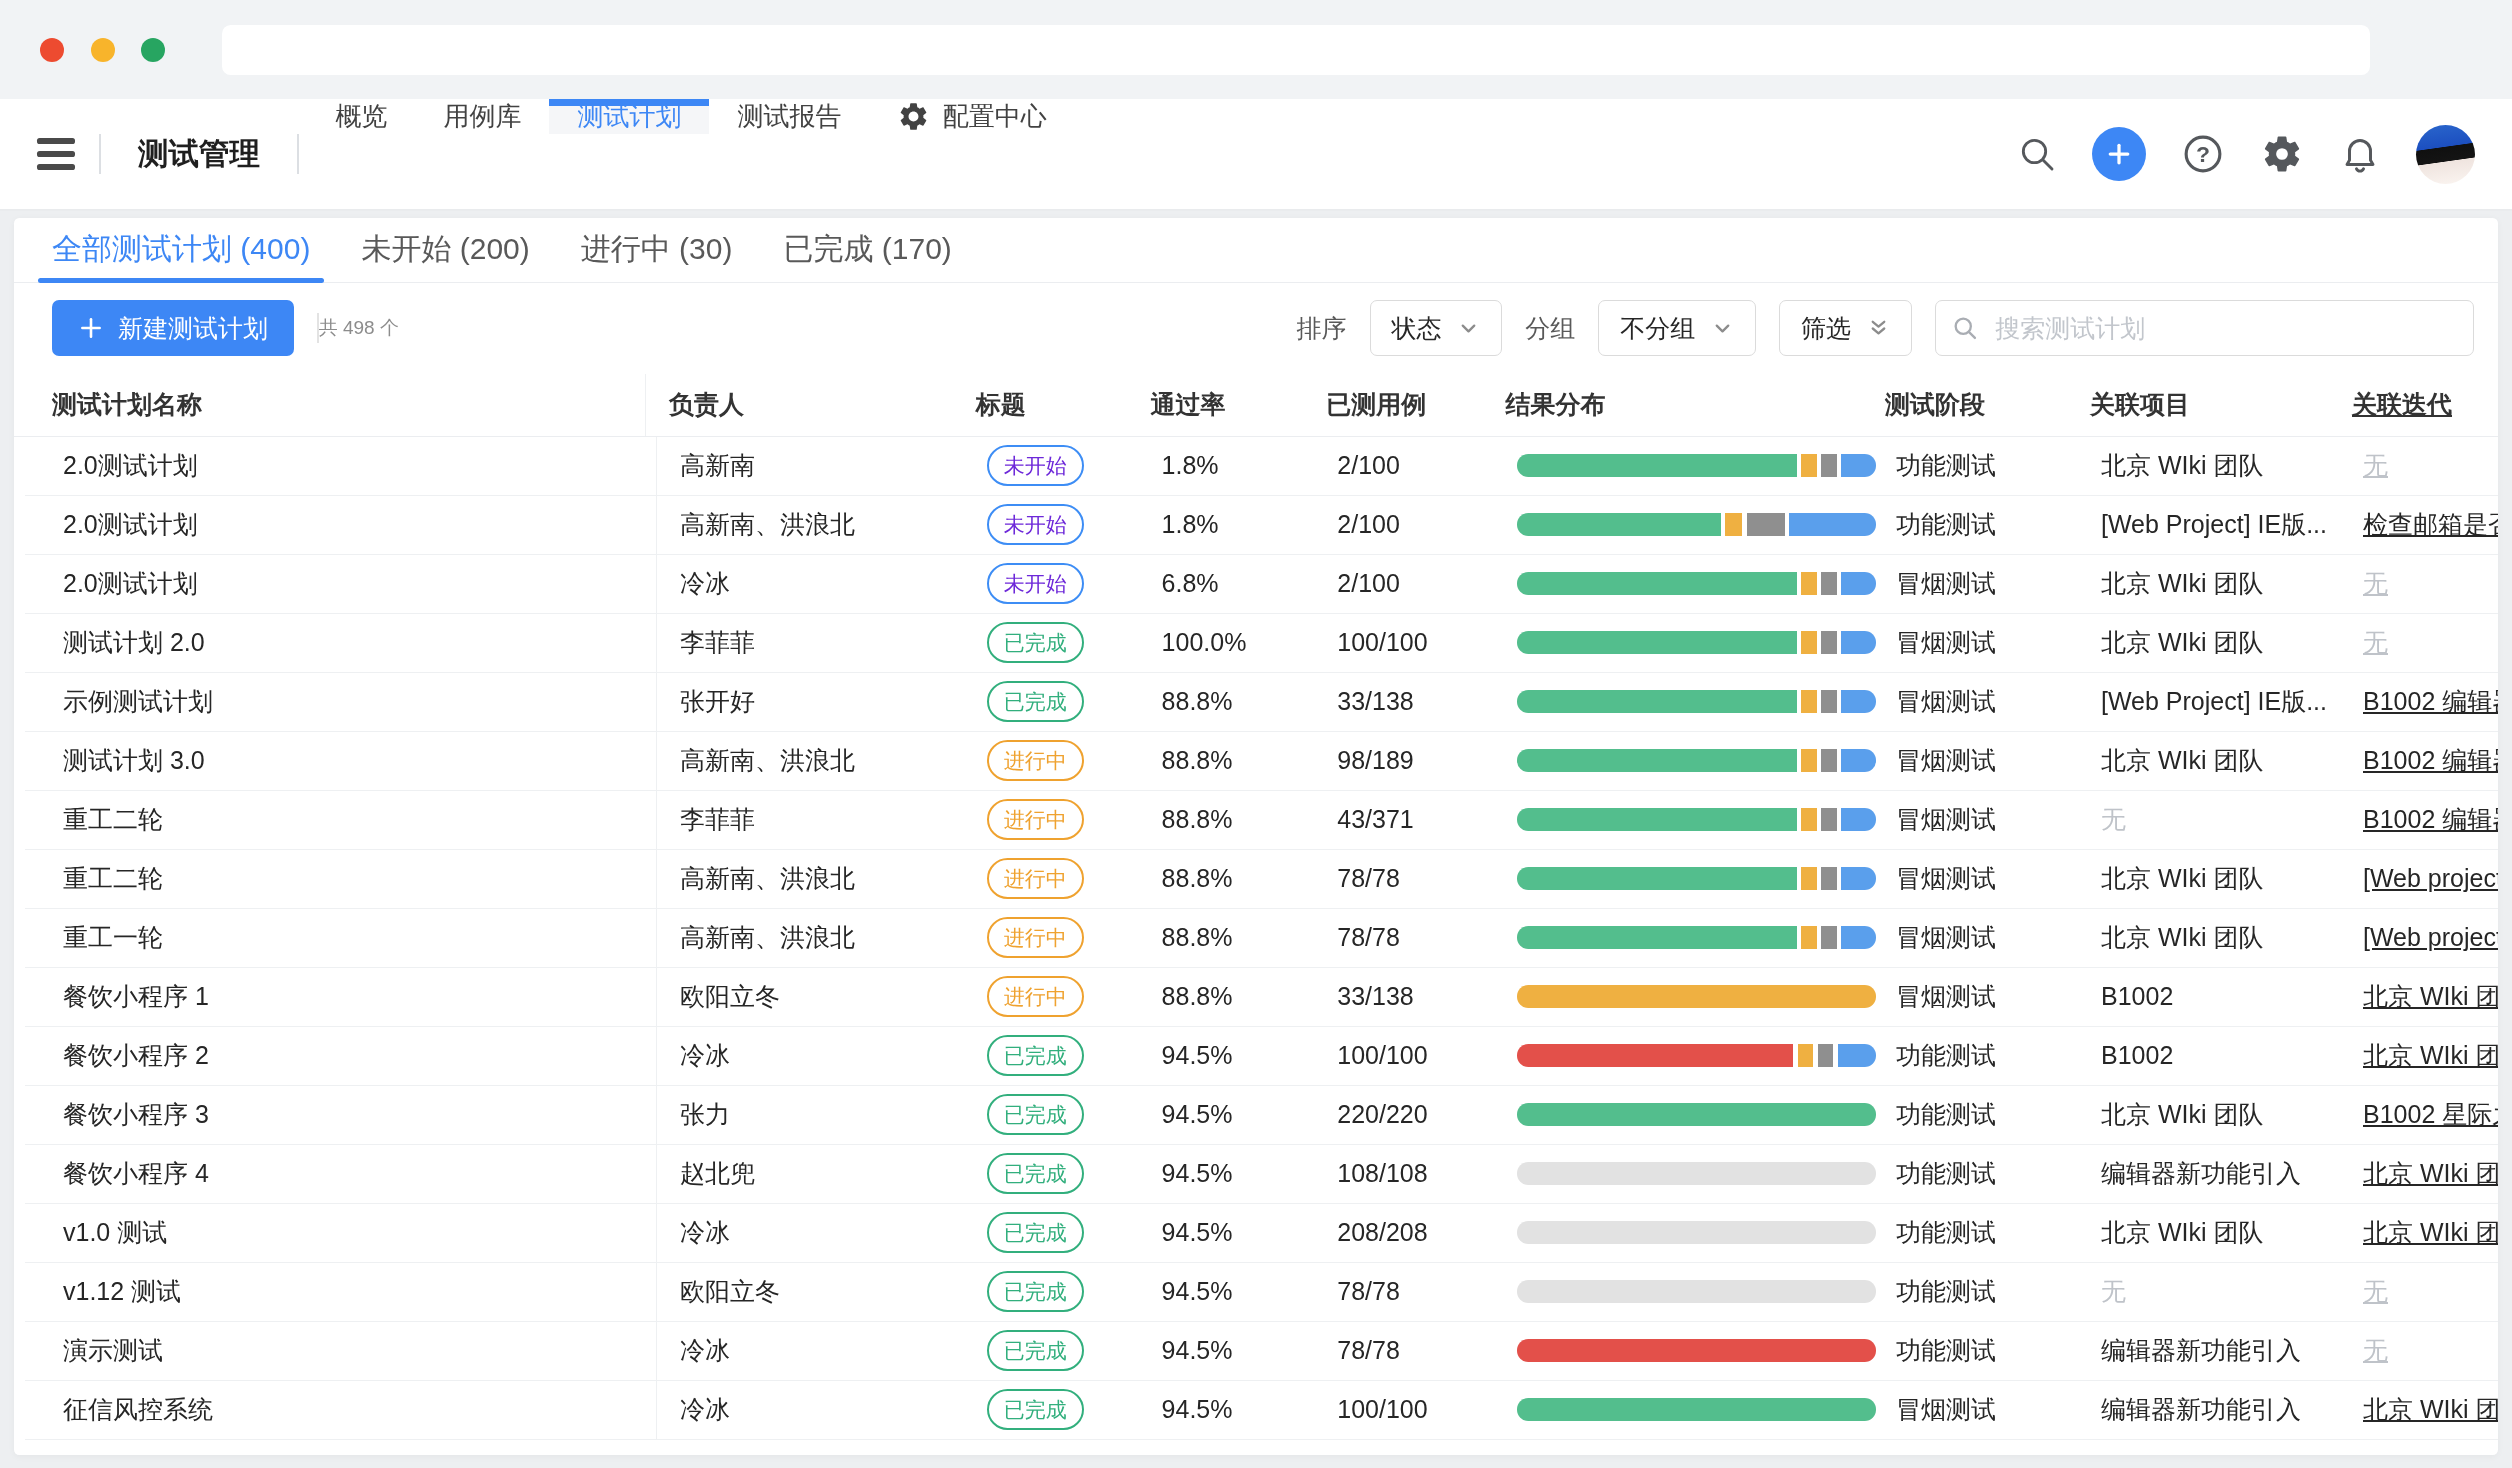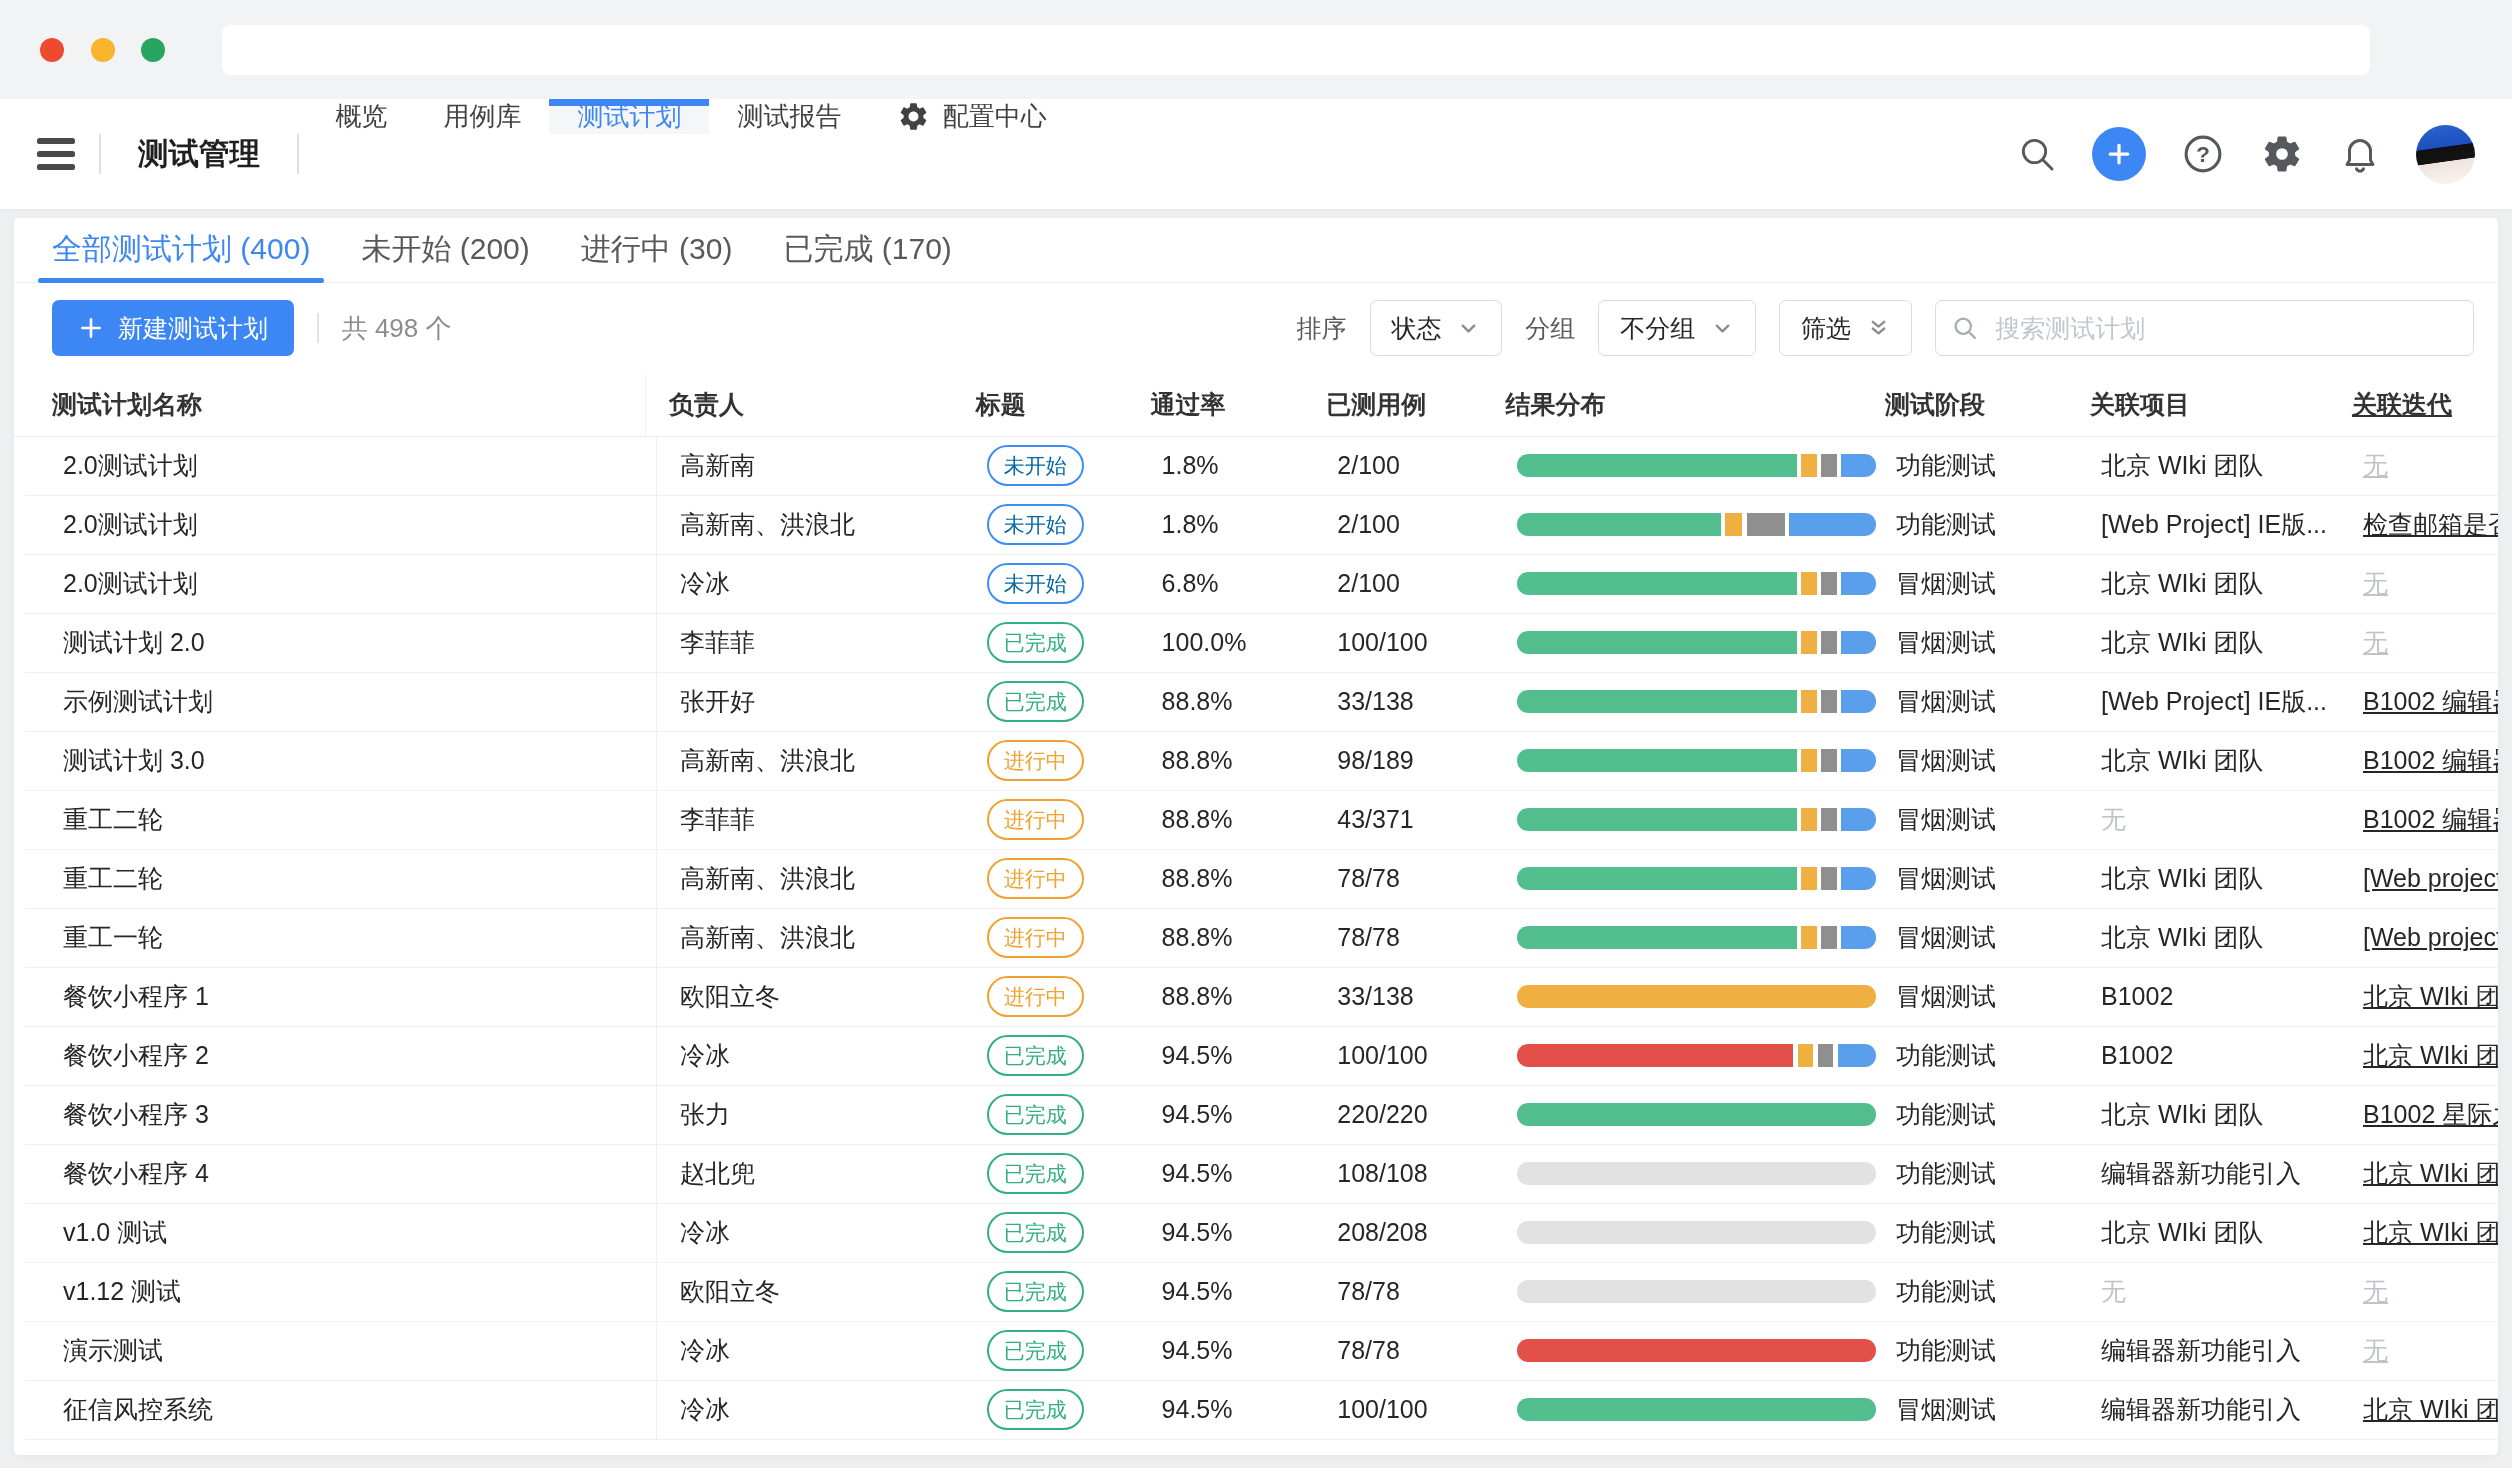--- a/index.html
+++ b/index.html
@@ -38,21 +38,21 @@
   
   .tabs { display:flex; align-items:stretch; height:65px; padding:0 38px; border-bottom:1.7px solid #ebedf0; gap:51px; }
   .tab { display:flex; align-items:center; font-size:30px; color:#595959; position:relative; cursor:pointer; white-space:nowrap; }
   .tab.active { color:#3d87f5; }
   .tab.active::after { content:""; position:absolute; left:-14px; right:-14px; bottom:-1.7px; height:5.2px; background:#3d87f5; border-radius:2.6px; }
 
   
   .toolbar { display:flex; align-items:center; height:91px; padding:0 24.4px 0 38px; }
   .btn-new { display:flex; align-items:center; gap:14px; background:#3d87f5; color:#fff; font-size:25px; height:56px; padding:0 26px; border-radius:7px; border:none; cursor:pointer; font-family:inherit; }
   .tb-sep { width:1.7px; height:30px; background:#e3e3e3; margin-left:23px; }
-  .total { color:#8c8c8c; font-size:26px; margin-left:23px; white-space:nowrap; }
+  .total { color:#8c8c8c; font-size:19px; white-space:nowrap; }
   .tb-right { margin-left:auto; display:flex; align-items:center; gap:23px; }
   .tb-label { font-size:25px; color:#595959; white-space:nowrap; }
   .select { display:flex; align-items:center; gap:15.7px; height:56px; padding:0 21px; border:1.7px solid #dbdbdb; border-radius:7px; font-size:25px; color:#262626; background:#fff; cursor:pointer; white-space:nowrap; }
   .select .chev { color:#8c8c8c; display:flex; }
   .search { display:flex; align-items:center; gap:16px; width:539px; height:56px; border:1.7px solid #dbdbdb; border-radius:7px; padding:0 15.7px; background:#fff; }
   .search input { border:none; outline:none; font-size:25px; color:#262626; width:100%; font-family:inherit; }
   .search input::placeholder { color:#c2c6cc; }
   .search .mag { color:#a9adb3; display:flex; }
 
   
@@ -65,21 +65,21 @@
   .cell.c-badge { padding-left:15.7px; }
   .cell.c-pass { padding-left:16.6px; }
   .cell.c-cases { padding-left:18.3px; }
   .cell.c-dist { padding-left:23.6px; }
   .cell.c-phase { padding-left:19px; }
   .cell.c-project { padding-left:15px; }
   .cell.c-iter { padding-left:15px;text-decoration:underline; }
   .muted { color:#bfc3c9; }
 
   .badge { display:inline-block; font-size:21px; line-height:1; padding:7.9px 15px; border:2.6px solid; border-radius:871px; white-space:nowrap; }
-  .badge.todo  { color:#0369a1; border-color:#3d8df5; }
+  .badge.todo  { color:#6d28d9; border-color:#3d8df5; }
   .badge.done  { color:#32af7d; border-color:#32af7d; }
   .badge.doing { color:#efa22f; border-color:#efa22f; }
 
   .bar { display:flex; gap:4.4px; width:359px; height:23px; }
   .seg { height:100%; }
   .seg:first-child { border-radius:11.3px 0 0 11.3px; }
   .seg:last-child  { border-radius:0 11.3px 11.3px 0; }
   .seg:only-child  { border-radius:11.3px; }
 </style>
 </head>

